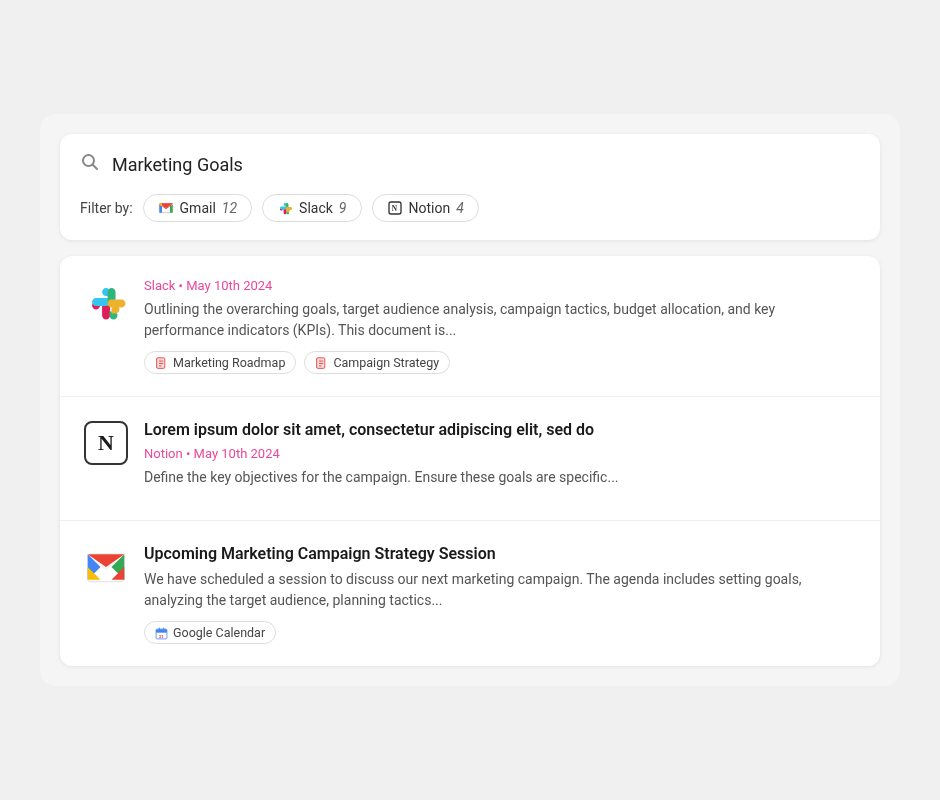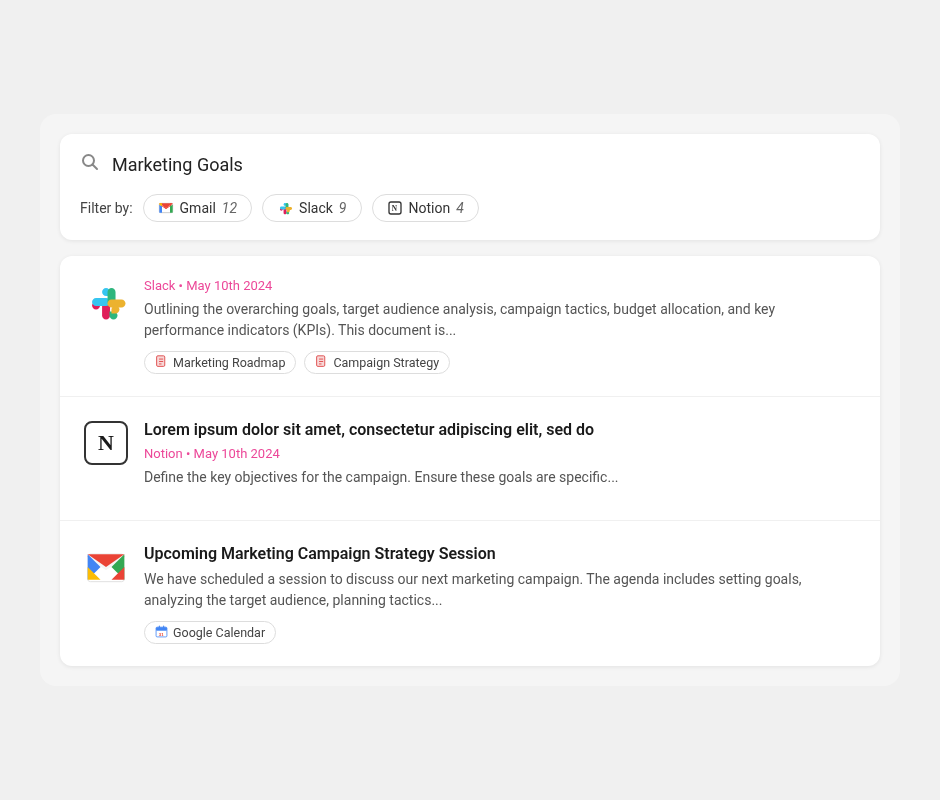--- a/index.html
+++ b/index.html
@@ -110,21 +110,21 @@
       line-height: 1.5;
       margin-bottom: 10px;
     }
     .result-tags {
       display: flex;
       gap: 8px;
       flex-wrap: wrap;
     }
     .result-tag {
       display: flex;
-      align-items: flex-start;
+      align-items: flex-end;
       gap: 5px;
       border: 1.5px solid #ddd;
       border-radius: 16px;
       padding: 3px 10px;
       font-size: 12.5px;
       color: #444;
       background: #fff;
     }
     
     .notion-icon-wrap {

